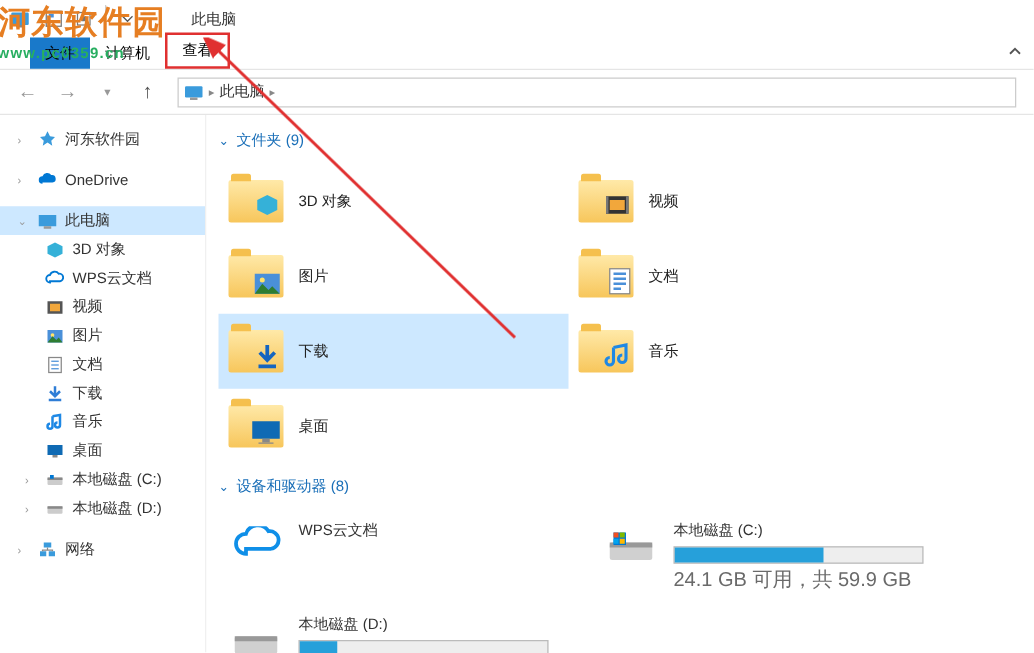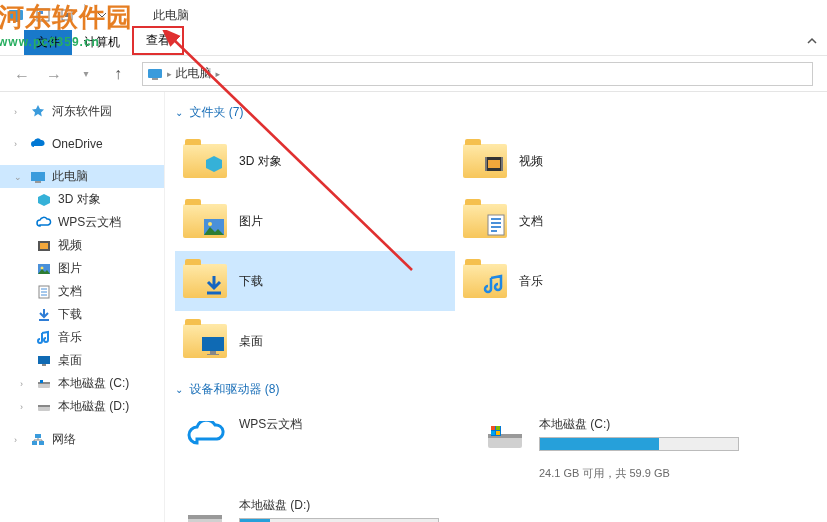--- a/index.html
+++ b/index.html
@@ -41,21 +41,21 @@
 .tile { width: 280px; display: flex; align-items: center; padding: 10px 8px; gap: 12px; }
 .tile.selected { background: #cde8ff; }
 .tile .tile-ic { width: 44px; height: 40px; display: flex; align-items: center; justify-content: center; position: relative; }
 .tile .tile-label { font-size: 12px; color: #222; }
 .drive-tile { width: 300px; display: flex; padding: 8px; gap: 12px; }
 .drive-ic { width: 44px; height: 40px; display:flex; align-items:center; justify-content:center;}
 .drive-info { flex: 1; }
 .drive-name { font-size: 12px; margin-bottom: 4px; }
 .drive-bar { width: 200px; height: 14px; border: 1px solid #bbb; background: #eee; position: relative; }
 .drive-bar .fill { height: 100%; background: #26a0da; }
-.drive-sub { font-size: 11px; color: #6a6a6a; margin-top: 15px; }
+.drive-sub { font-size: 16px; color: #6a6a6a; margin-top: 3px; }
 
 .watermark { position: absolute; top: 0px; left: -8px; pointer-events: none; z-index: 50; }
 .wm-logo { display: flex; align-items: center; }
 .wm-text { margin-left: 6px; }
 .wm-title { font-size: 26px; font-weight: bold; color: #e67e22; letter-spacing:1px;}
 .wm-url { font-size: 12px; color: #27ae60; font-weight: bold; letter-spacing:1px;}
 
 .annotation-arrow { position: absolute; top: 30px; left: 152px; z-index: 45; pointer-events: none; }
 
 
@@ -273,21 +273,21 @@
             <path d="M8 6v2M4 9v-1h8v1" stroke="#888" fill="none"></path>
           </svg>
         </span>
       <span>网络</span>
     </div>
   </div>
 
   <div class="content">
     <div class="section-header">
       <span class="chev">⌄</span>
-      <span>文件夹 (7)</span>
+      <span>文件夹 (9)</span>
     </div>
     <div class="grid">
       <div class="row">
         <div class="tile">
           <div class="tile-ic">
               <div class="folder-bg">
                 <svg class="folder-overlay" width="22" height="22">
                   <path d="M11 2l8 4v8l-8 4-8-4V6z" fill="#35b1d8"></path>
                 </svg>
               </div>

